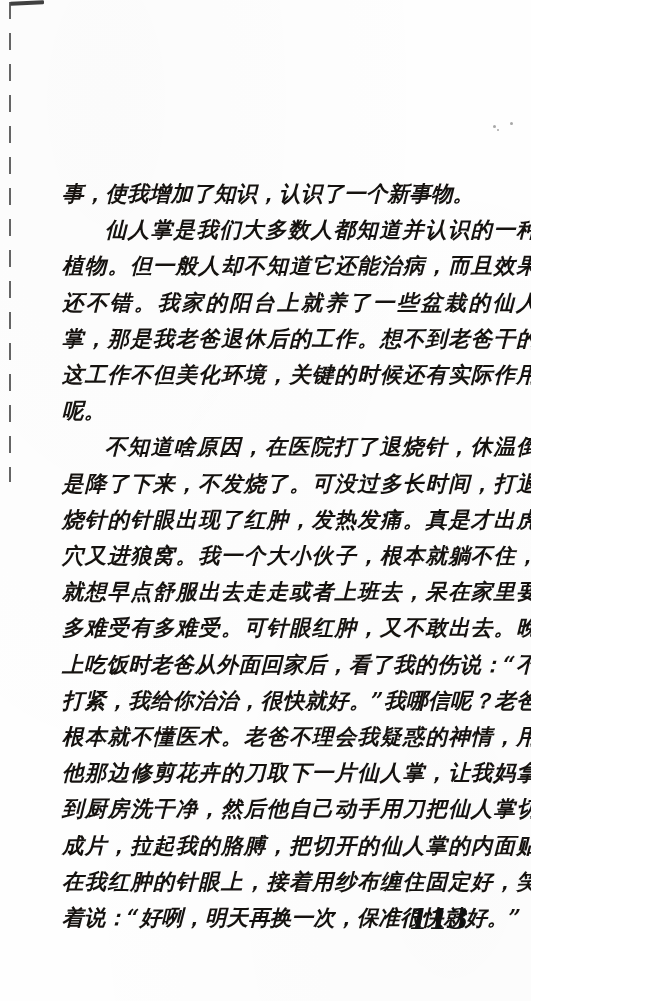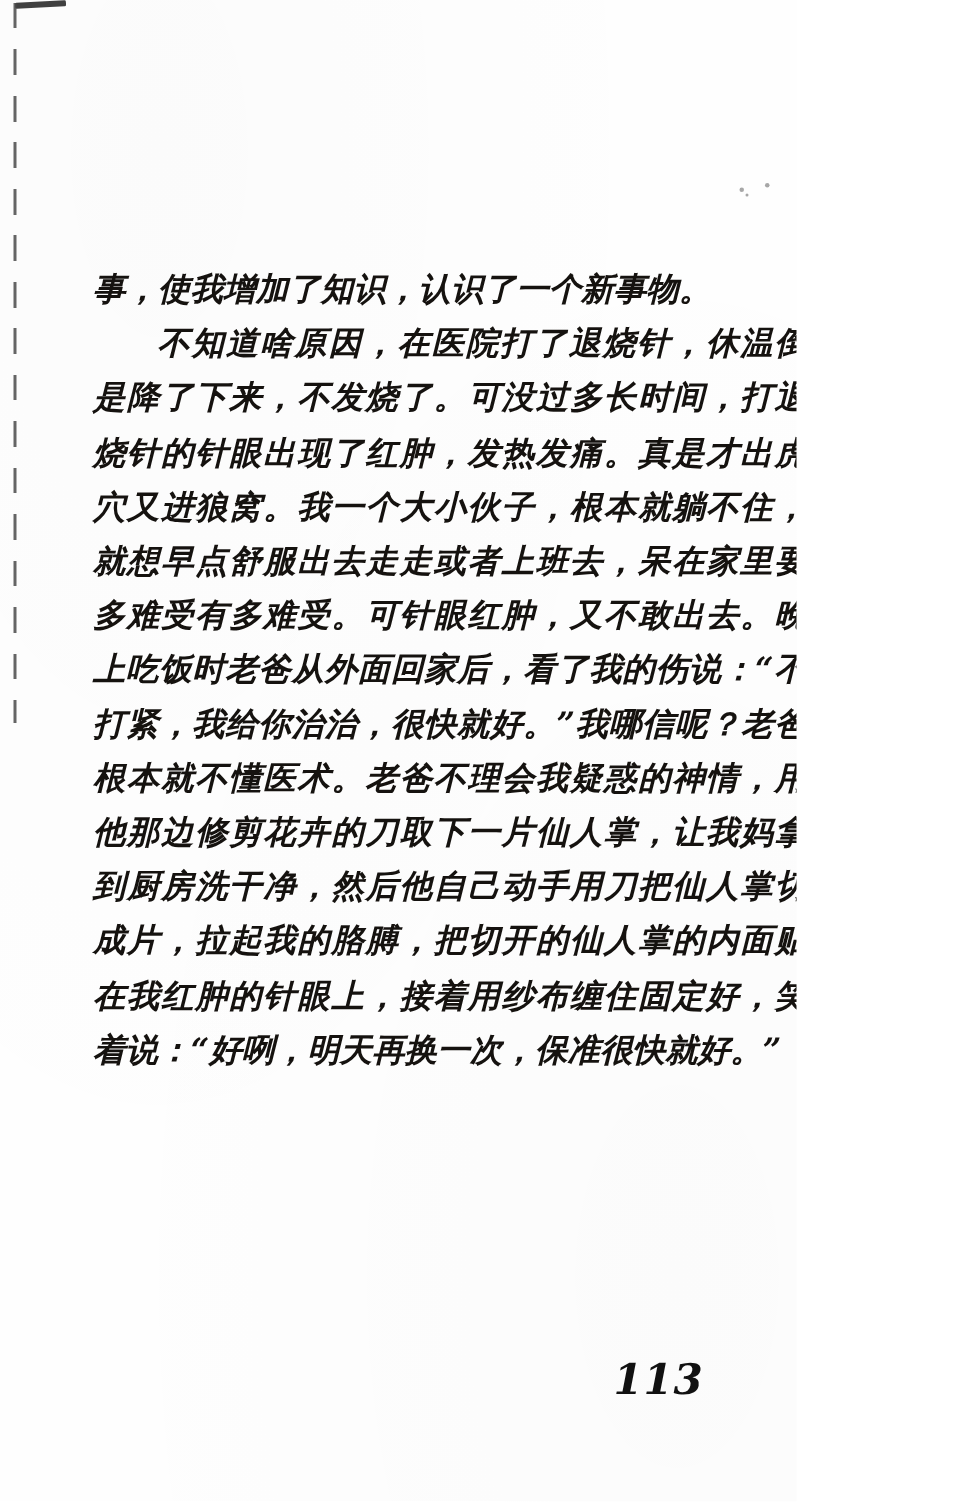--- a/index.html
+++ b/index.html
@@ -173,20 +173,21 @@
       <i class="sp3"></i>
       <i class="sp4"></i>
     <i class="sp5"></i>
       <i class="sp6"></i>
       <i class="sp7"></i>
       <i class="sp8"></i>
   </div>
 
   <div class="body-text">
     <p class="no-indent">事，使我增加了知识，认识了一个新事物。</p>
+    <p>仙人掌是我们大多数人都知道并认识的一种植物。但一般人却不知道它还能治病，而且效果还不错。我家的阳台上就养了一些盆栽的仙人掌，那是我老爸退休后的工作。想不到老爸干的这工作不但美化环境，关键的时候还有实际作用呢。</p>
     <p>不知道啥原因，在医院打了退烧针，休温倒是降了下来，不发烧了。可没过多长时间，打退烧针的针眼出现了红肿，发热发痛。真是才出虎穴又进狼窝。我一个大小伙子，根本就躺不住，就想早点舒服出去走走或者上班去，呆在家里要多难受有多难受。可针眼红肿，又不敢出去。晚上吃饭时老爸从外面回家后，看了我的伤说：“不打紧，我给你治治，很快就好。”我哪信呢？老爸根本就不懂医术。老爸不理会我疑惑的神情，用他那边修剪花卉的刀取下一片仙人掌，让我妈拿到厨房洗干净，然后他自己动手用刀把仙人掌切成片，拉起我的胳膊，把切开的仙人掌的内面贴在我红肿的针眼上，接着用纱布缠住固定好，笑着说：“好咧，明天再换一次，保准很快就好。”</p>
 
   </div>
 
   <div class="chapter-tab">
     <div class="chapter-badge">
       <span class="cb-line">第</span>
       <span class="cb-line cb-num">3</span>
       <span class="cb-line">章</span>
     </div>

